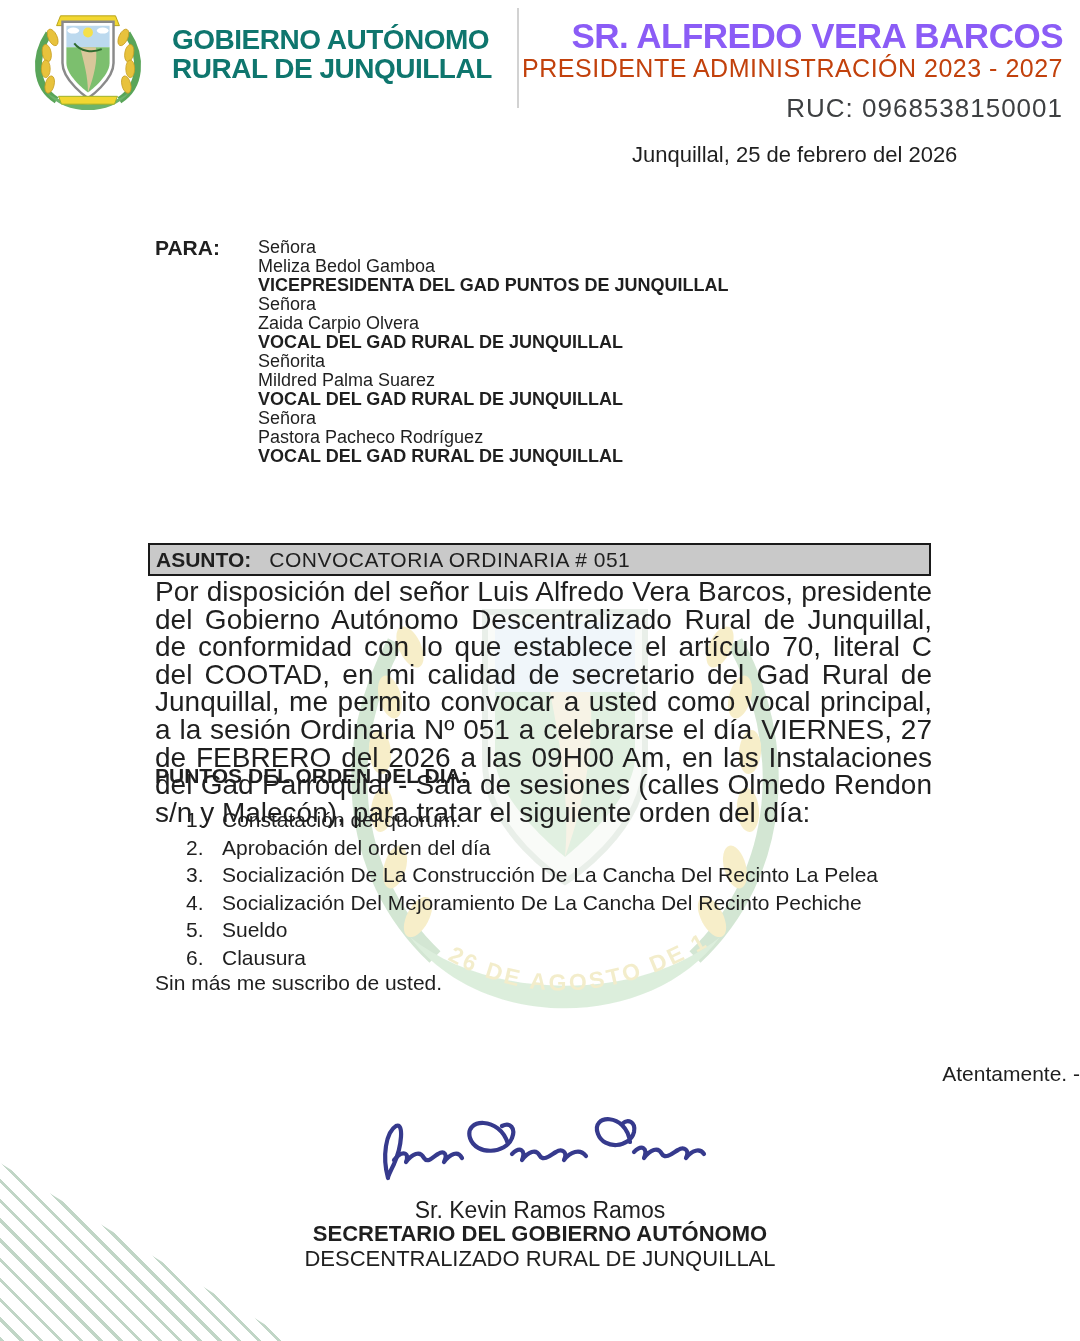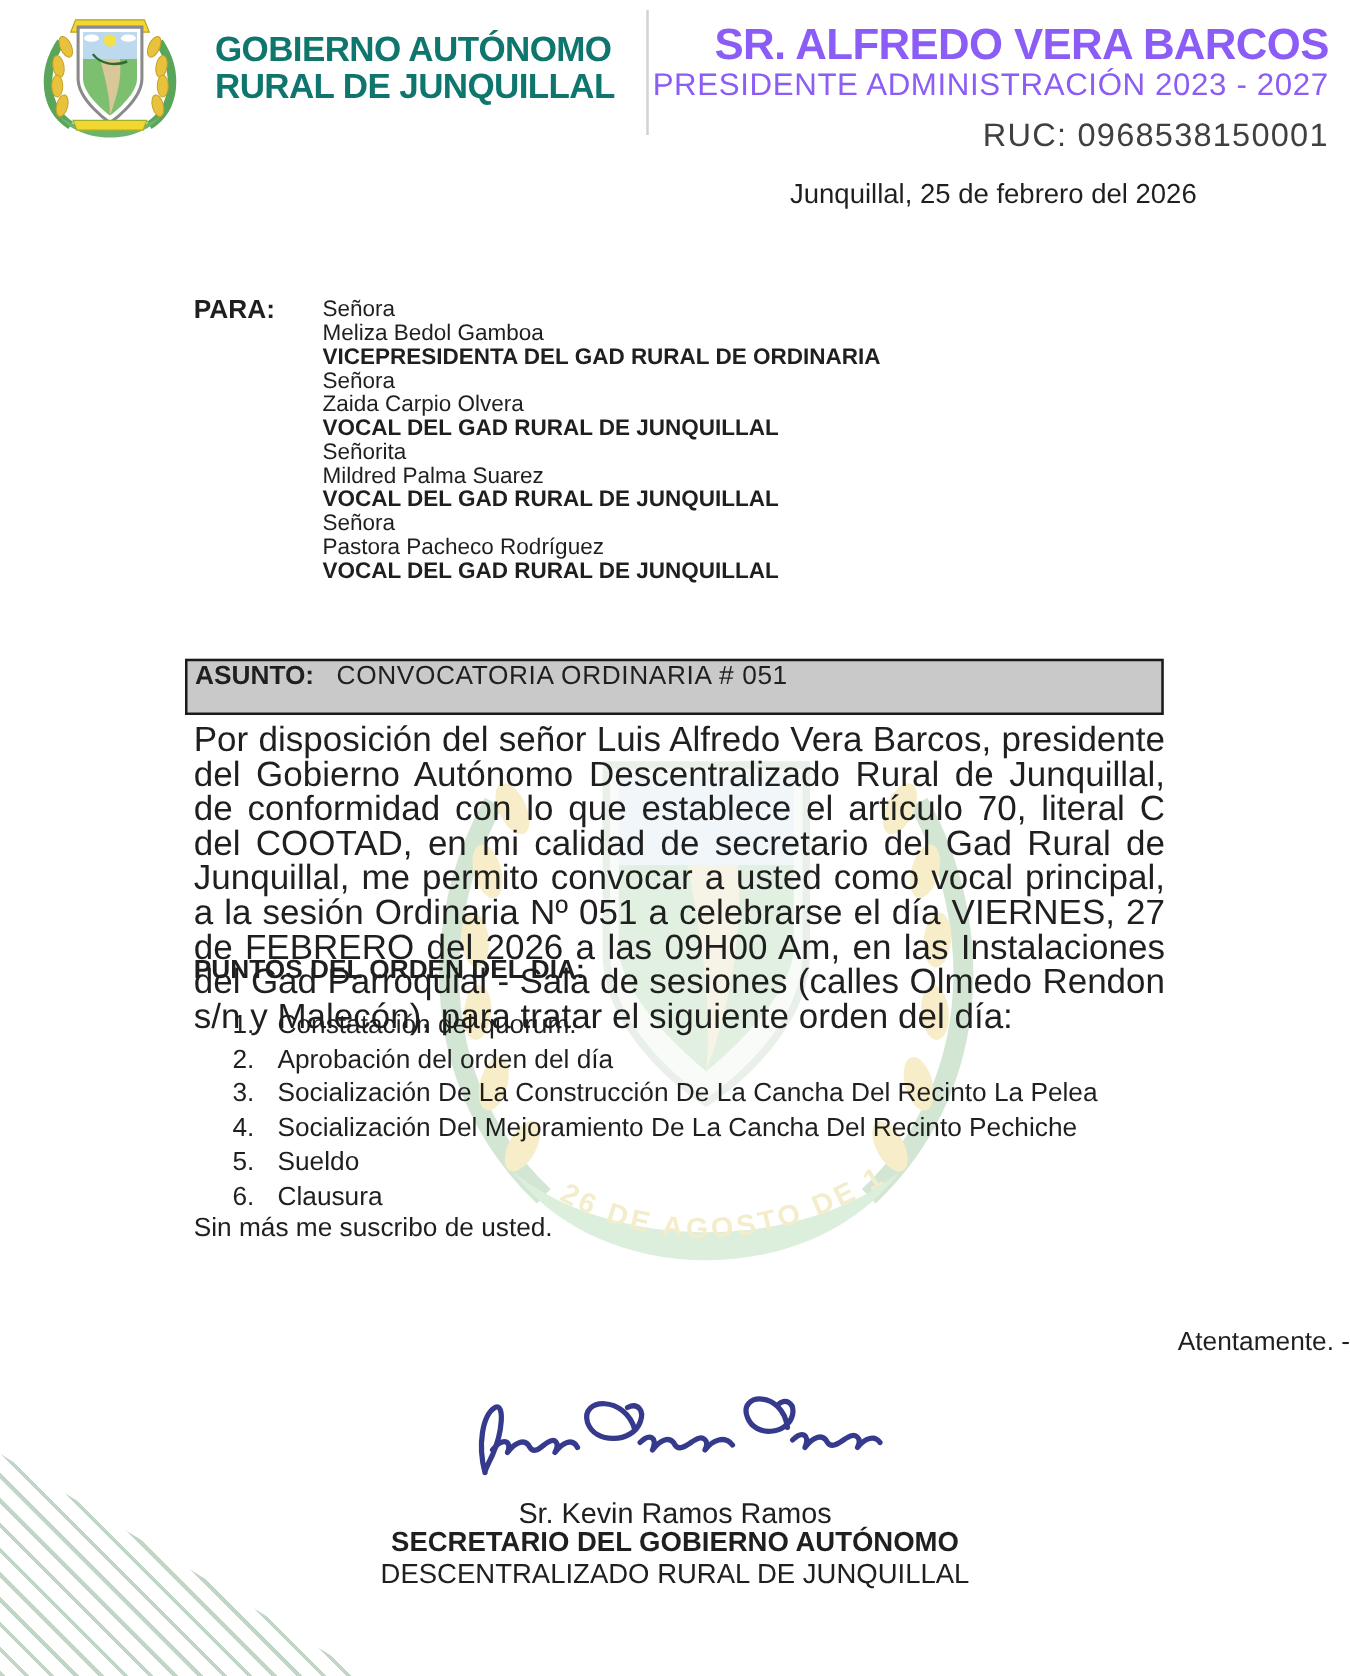--- a/index.html
+++ b/index.html
@@ -13,34 +13,34 @@
   
   .header { position:absolute; left:0; top:0; width:1080px; height:118px; background:#fff; }
   .logo-box { position:absolute; left:22px; top:6px; width:132px; height:108px; }
   .org-title { position:absolute; left:172px; top:26px; line-height:1.02; color:#0f766e; letter-spacing:-0.5px; }
   .org-title .l1 { font-size:28px; font-weight:bold; }
   .org-title .l2 { font-size:33px; font-weight:bold; letter-spacing:0.5px; }
   .org-title .l3 { font-size:28px; font-weight:bold; }
   .header-divider { position:absolute; left:517px; top:8px; width:2px; height:100px; background:#d2d2d2; }
   .header-right { position:absolute; right:17px; top:18px; text-align:right; }
   .pres-name { font-size:35px; font-weight:bold; color:#8b5cf6; letter-spacing:-0.5px; line-height:1.0; }
-  .pres-title { font-size:25px; color:#8b5cf6; letter-spacing:0.5px; line-height:1.1; margin-top:2px; }
+  .pres-title { font-size:25px; color:#c2410c; letter-spacing:0.5px; line-height:1.1; margin-top:2px; }
   .ruc { font-size:26px; color:#3e4042; letter-spacing:1px; margin-top:10px; }
 
   
   .date-line { position:absolute; left:632px; top:142px; font-size:22px; }
 
   .para-label { position:absolute; left:155px; top:236px; font-size:21px; font-weight:bold; }
   .recipients { position:absolute; left:258px; top:238px; font-size:18px; line-height:19px; }
   .recipients .bold { font-weight:bold; }
 
   .subject-box {
-    position:absolute; left:148px; top:527px; width:783px; height:45px;
+    position:absolute; left:148px; top:543px; width:783px; height:33px;
     background:#c9c9c9; border:2px solid #1a1a1a;
-    display:flex; padding-left:6px;
+    display:flex; align-items:center; padding-left:6px;
     font-size:21px;
   }
   .subject-box .lab { font-weight:bold; }
   .subject-box .val { margin-left:18px; letter-spacing:0.5px; }
 
   .body-par {
     position:absolute; left:155px; top:578px; width:777px;
     font-size:28px; line-height:27.6px; text-align:justify;
   }
 
@@ -167,21 +167,21 @@
         <div class="ruc">RUC: 0968538150001</div>
       </div>
     </div>
 
     <div class="date-line">Junquillal, 25 de febrero del 2026</div>
 
     <div class="para-label">PARA:</div>
     <div class="recipients">
       <div>Señora</div>
       <div>Meliza Bedol Gamboa</div>
-      <div class="bold">VICEPRESIDENTA DEL GAD RURAL DE ORDINARIA</div>
+      <div class="bold">VICEPRESIDENTA DEL GAD PUNTOS DE JUNQUILLAL</div>
       <div>Señora</div>
       <div>Zaida Carpio Olvera</div>
       <div class="bold">VOCAL DEL GAD RURAL DE JUNQUILLAL</div>
       <div>Señorita</div>
       <div>Mildred Palma Suarez</div>
       <div class="bold">VOCAL DEL GAD RURAL DE JUNQUILLAL</div>
       <div>Señora</div>
       <div>Pastora Pacheco Rodríguez</div>
       <div class="bold">VOCAL DEL GAD RURAL DE JUNQUILLAL</div>
     </div>

